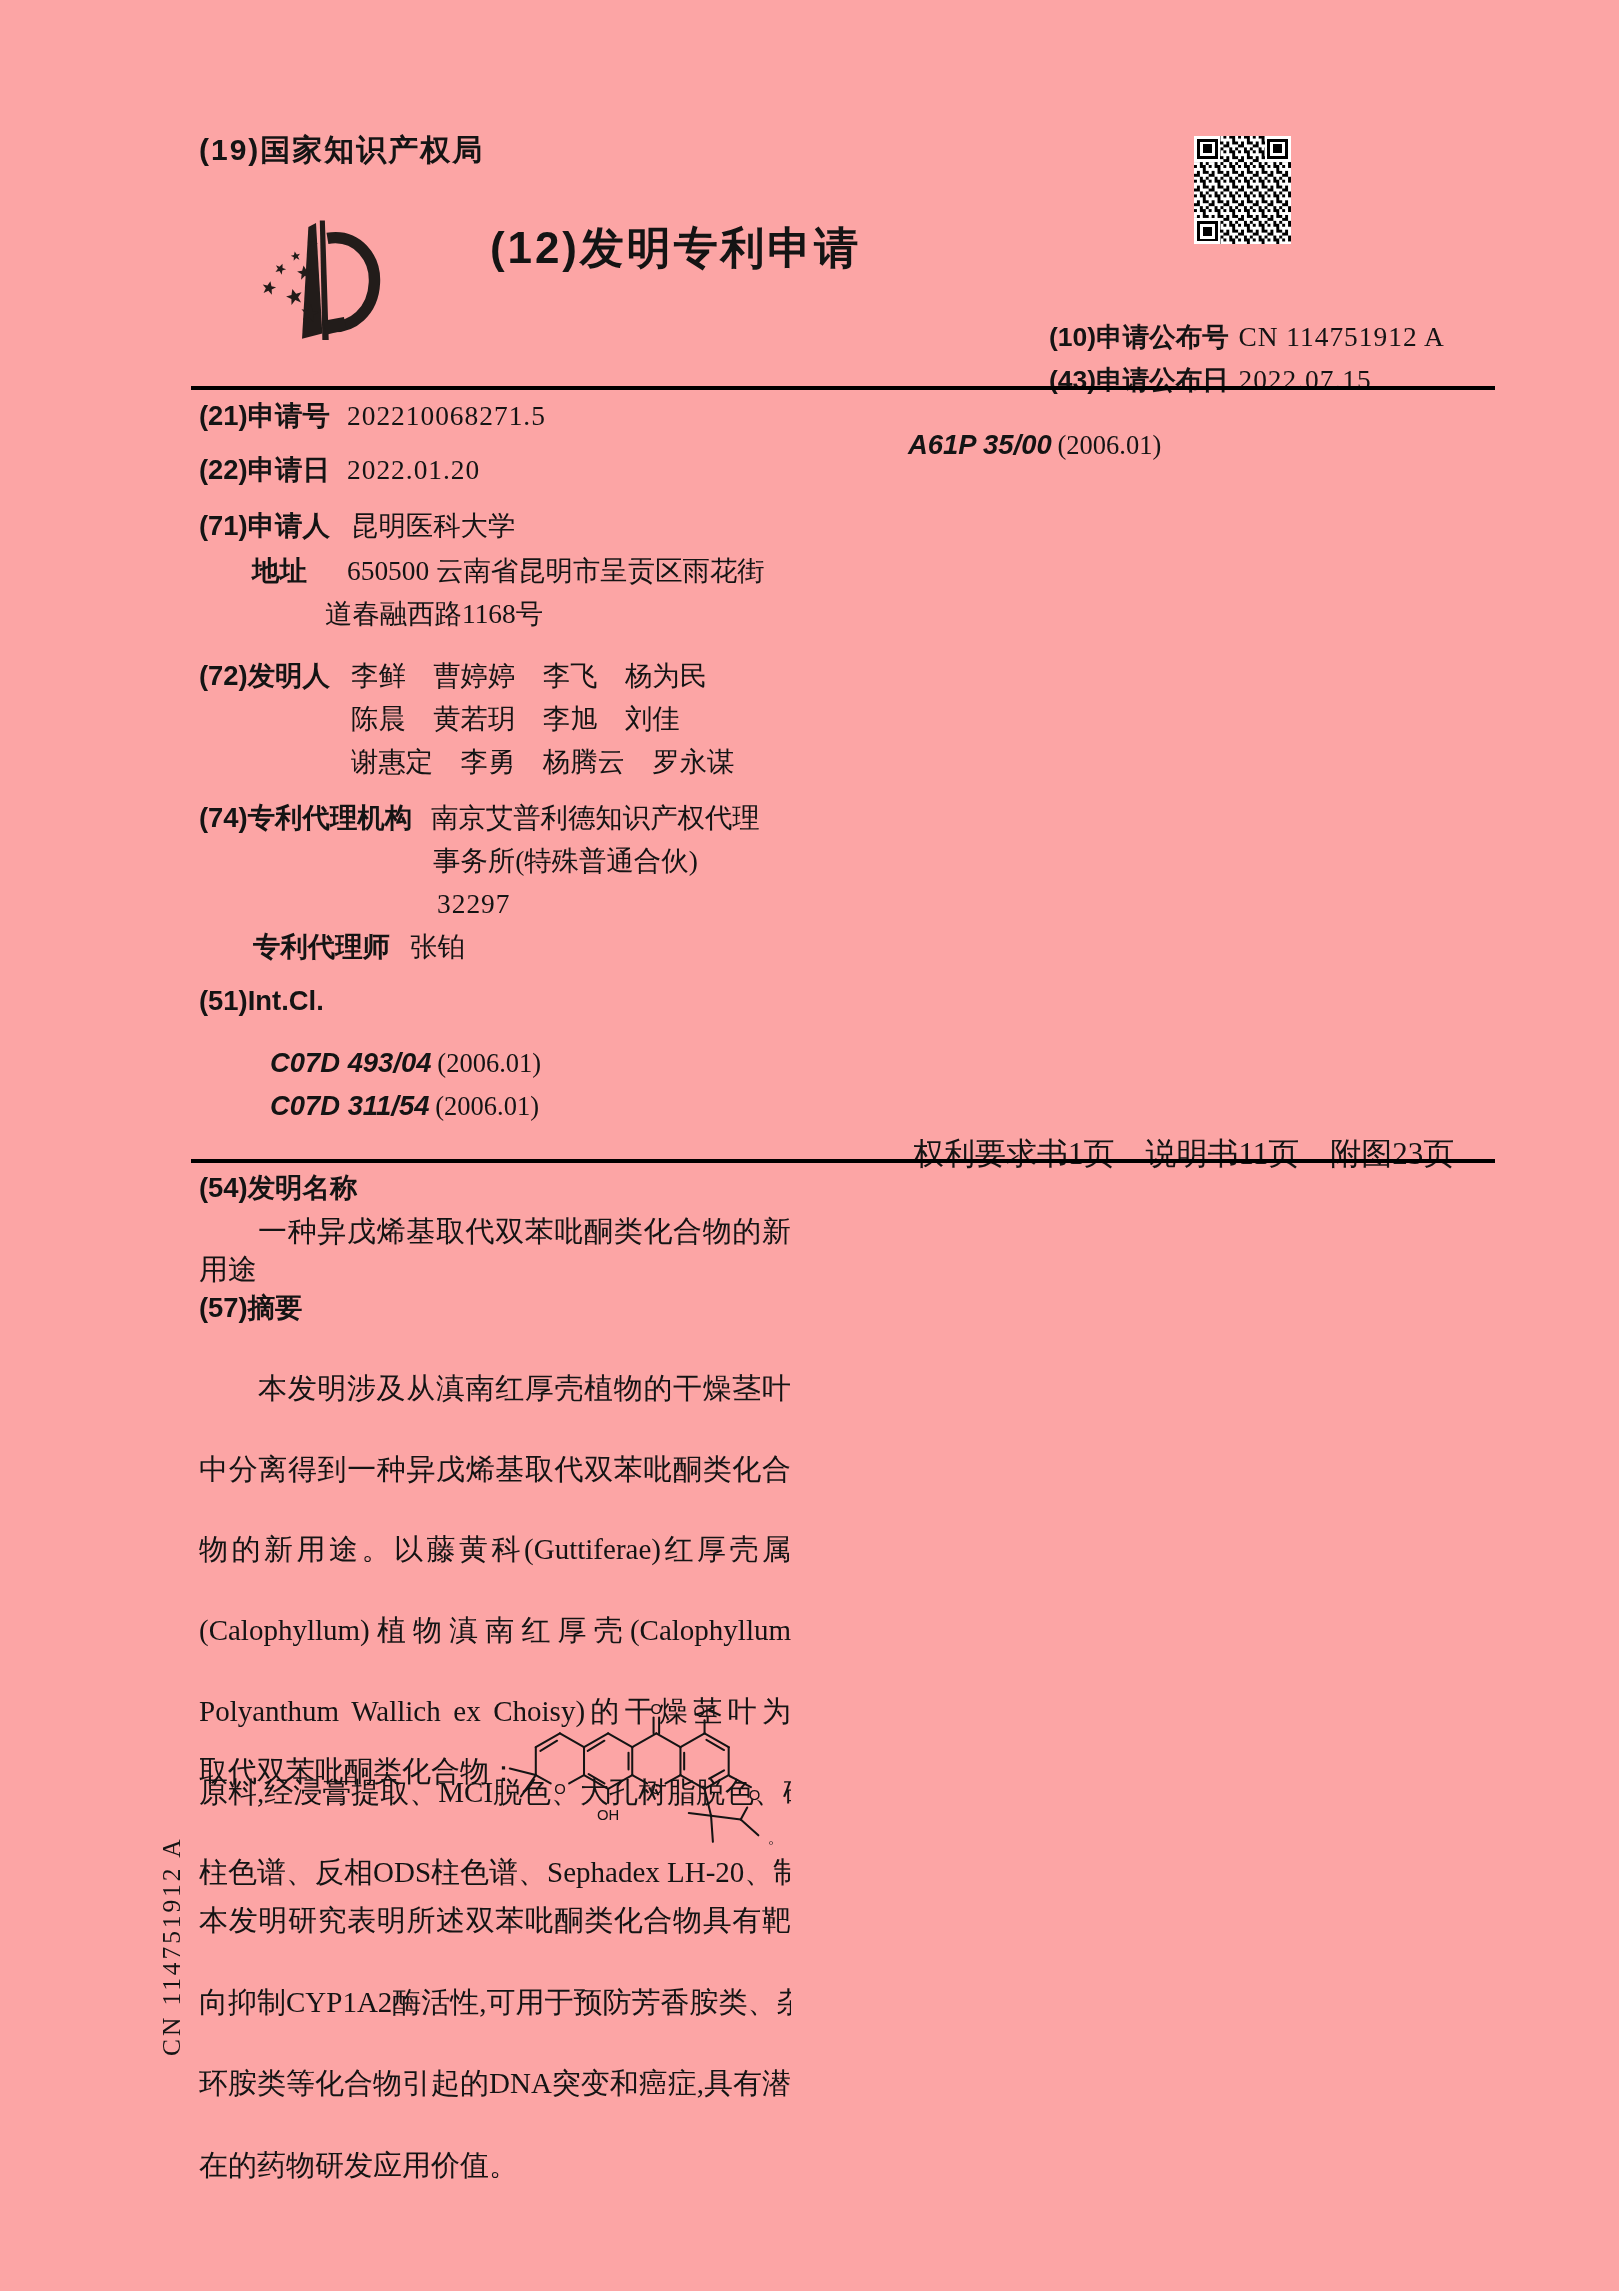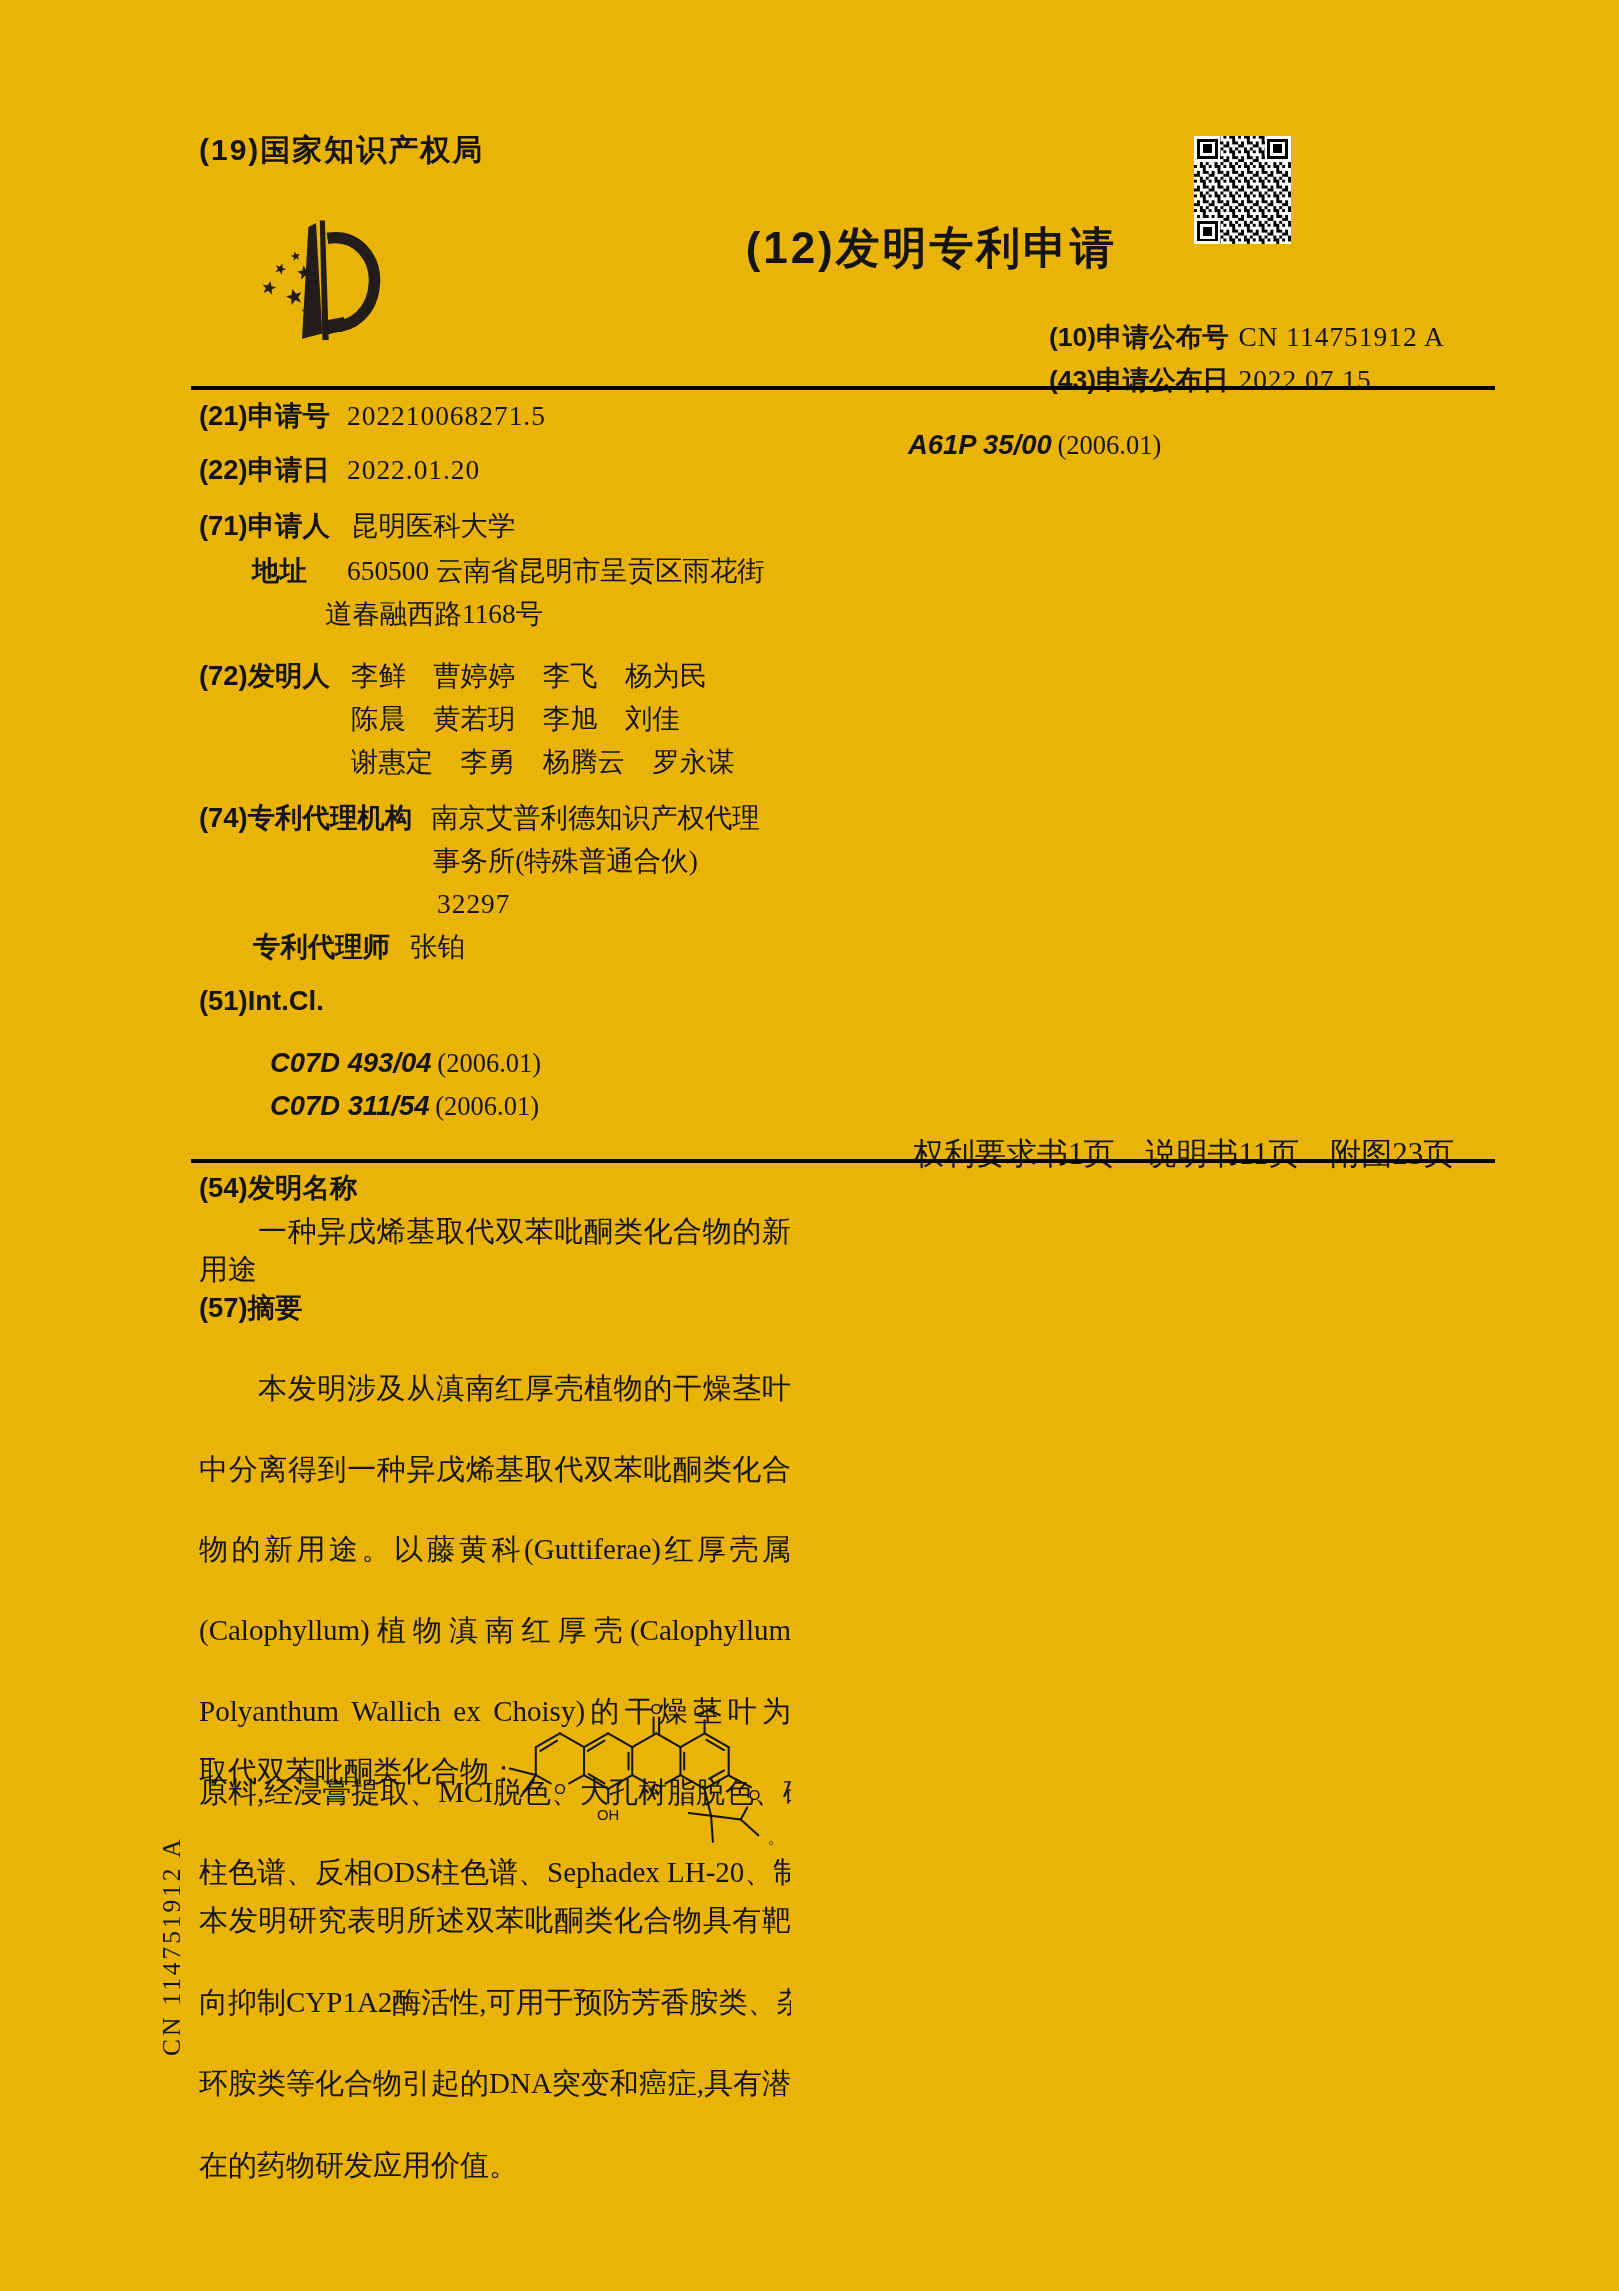--- a/index.html
+++ b/index.html
@@ -1,24 +1,24 @@
 <!DOCTYPE html>
 <html><head>
 <meta charset="utf-8">
 <style>
   html,body{margin:0;padding:0;background:#ffffff;}
-  .page{position:relative;width:1619px;height:2292px;background:#eab308;overflow:hidden;
+  .page{position:relative;width:1619px;height:2292px;background:#fca5a5;overflow:hidden;
         font-family:"Liberation Serif","DejaVu Serif",serif;color:#141414;}
   .t{position:absolute;white-space:pre;line-height:1.18;}
   .hei{font-family:"Liberation Sans","DejaVu Sans",sans-serif;font-weight:700;}
   .lbl{font-family:"Liberation Sans","DejaVu Sans",sans-serif;font-weight:700;font-size:27.4px;}
   .val{font-size:27.4px;}
   .num{letter-spacing:1px;}
   .office{font-size:30px;letter-spacing:2px;}
-  .doc-type{width:627px;text-align:right;font-size:44px;letter-spacing:2.9px;}
+  .doc-type{width:627px;text-align:left;font-size:44px;letter-spacing:2.9px;}
   .publine .lbl{font-size:26.5px;margin-top:47px;}
   .publine .val{margin-left:9.8px;}
   .ipc{font-family:"Liberation Sans","DejaVu Sans",sans-serif;font-weight:700;font-style:italic;font-size:27.4px;}
   .ver{font-size:26.5px;font-style:normal;font-weight:400;font-family:"Liberation Serif",serif;margin-left:5.9px;}
   .divider{position:absolute;left:191px;width:1304px;height:3.9px;background:#000;}
   .jl{text-align:justify;text-align-last:justify;width:592px;font-size:29px;height:43px;overflow:hidden;}
   .body30{font-size:29px;}
   .indent{text-indent:59px;}
   .vcode{position:absolute;left:157px;top:2056px;transform:rotate(-90deg);transform-origin:0 0;
          font-size:25.5px;letter-spacing:2.9px;white-space:pre;font-family:"Liberation Serif",serif;}

